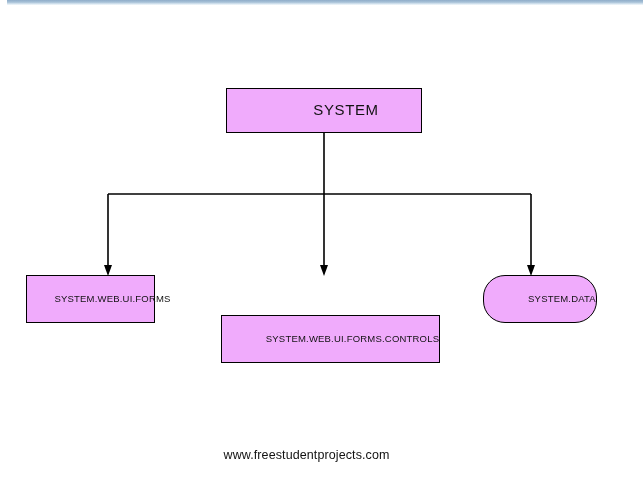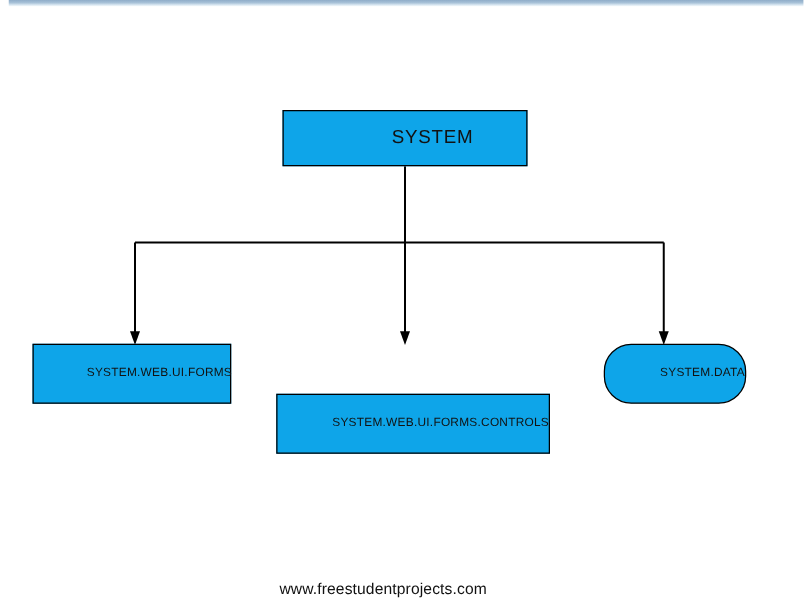--- a/index.html
+++ b/index.html
@@ -23,21 +23,21 @@
     left: 7px;
     top: 0px;
     width: 636px;
     height: 5px;
     background: linear-gradient(to bottom, #8fadc9 0%, #a8c2d8 45%, #dbe8f2 80%, #f4f9fb 100%);
   }
   
   .node {
     position: absolute;
     box-sizing: border-box;
-    background: #0ea5e9;
+    background: #f0abfc;
     border: 1px solid #000000;
     display: flex;
     align-items: center;
     justify-content: center;
     color: #121212;
     text-align: center;
     line-height: 1.1;
     letter-spacing: 0.2px;
     white-space: nowrap;
     padding-left: 44px;
@@ -46,21 +46,21 @@
     left: 226px;
     top: 88px;
     width: 196px;
     height: 45px;
     font-size: 15px;
     letter-spacing: 0.6px;
   }
   #node-forms {
     left: 26px;
     top: 275px;
-    width: 159px;
+    width: 129px;
     height: 48px;
     font-size: 9.5px;
   }
   #node-forms-controls {
     left: 221px;
     top: 275px;
     width: 219px;
     height: 48px;
     font-size: 9.5px;
     margin-top: 40px;
@@ -79,21 +79,21 @@
     left: 0;
     top: 0;
     width: 643px;
     height: 480px;
     pointer-events: none;
   }
   
   #footer-caption {
     position: absolute;
     left: 0;
-    top: 464px;
+    top: 448px;
     width: 613px;
     text-align: center;
     font-size: 12.5px;
     color: #111111;
     letter-spacing: 0.1px;
   }
 </style>
 </head>
 <body>
 

